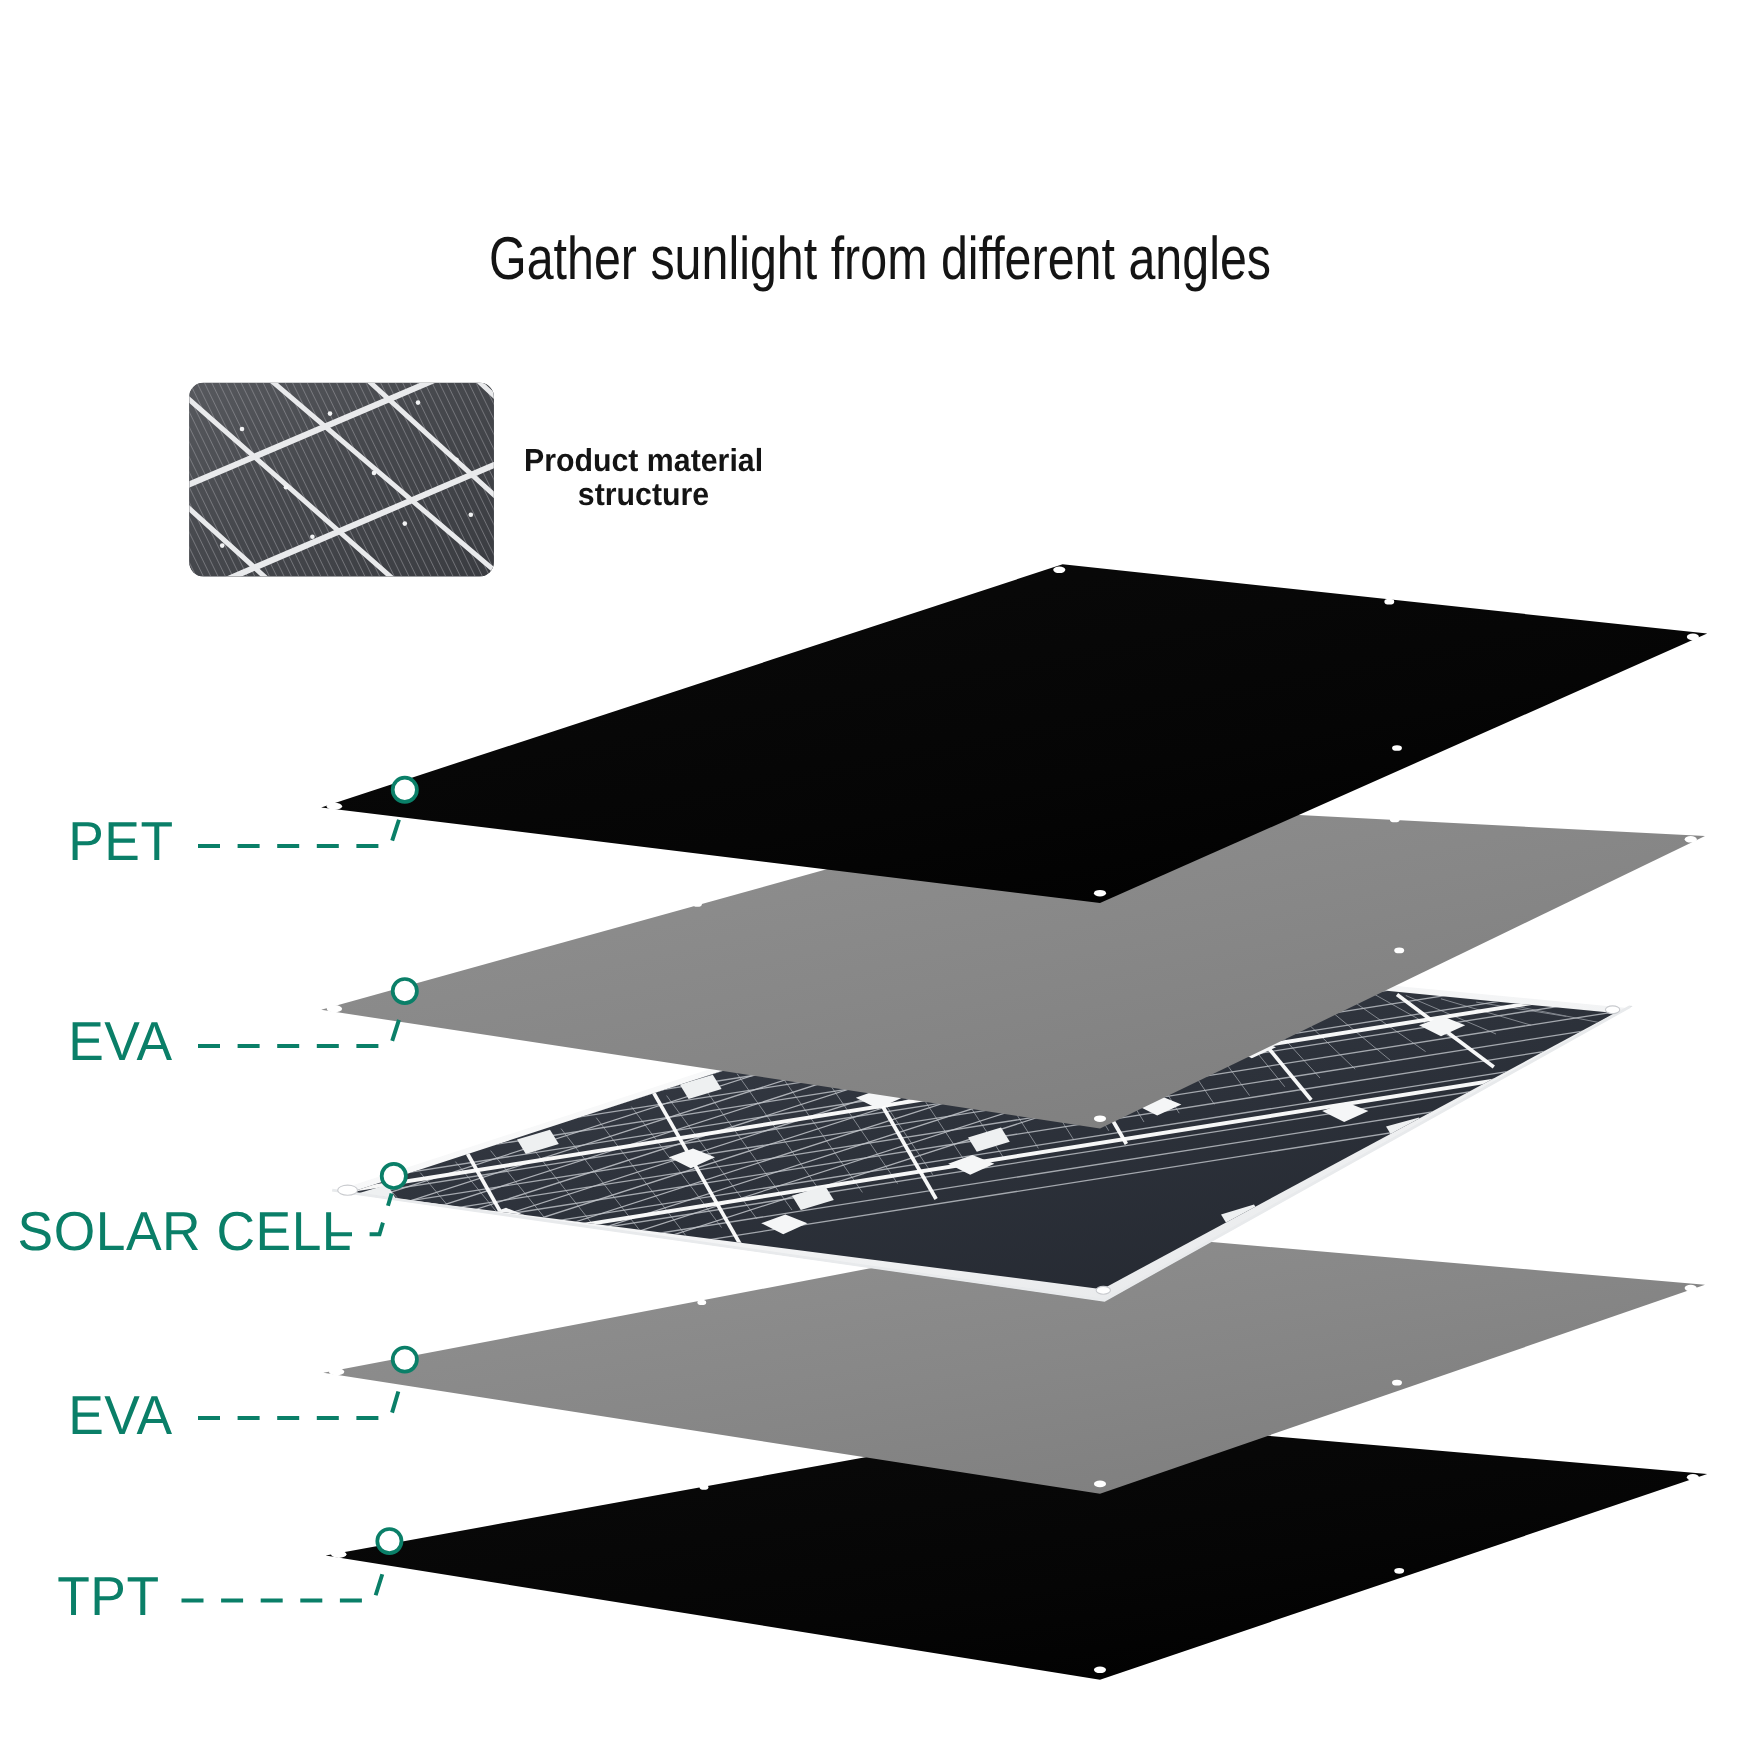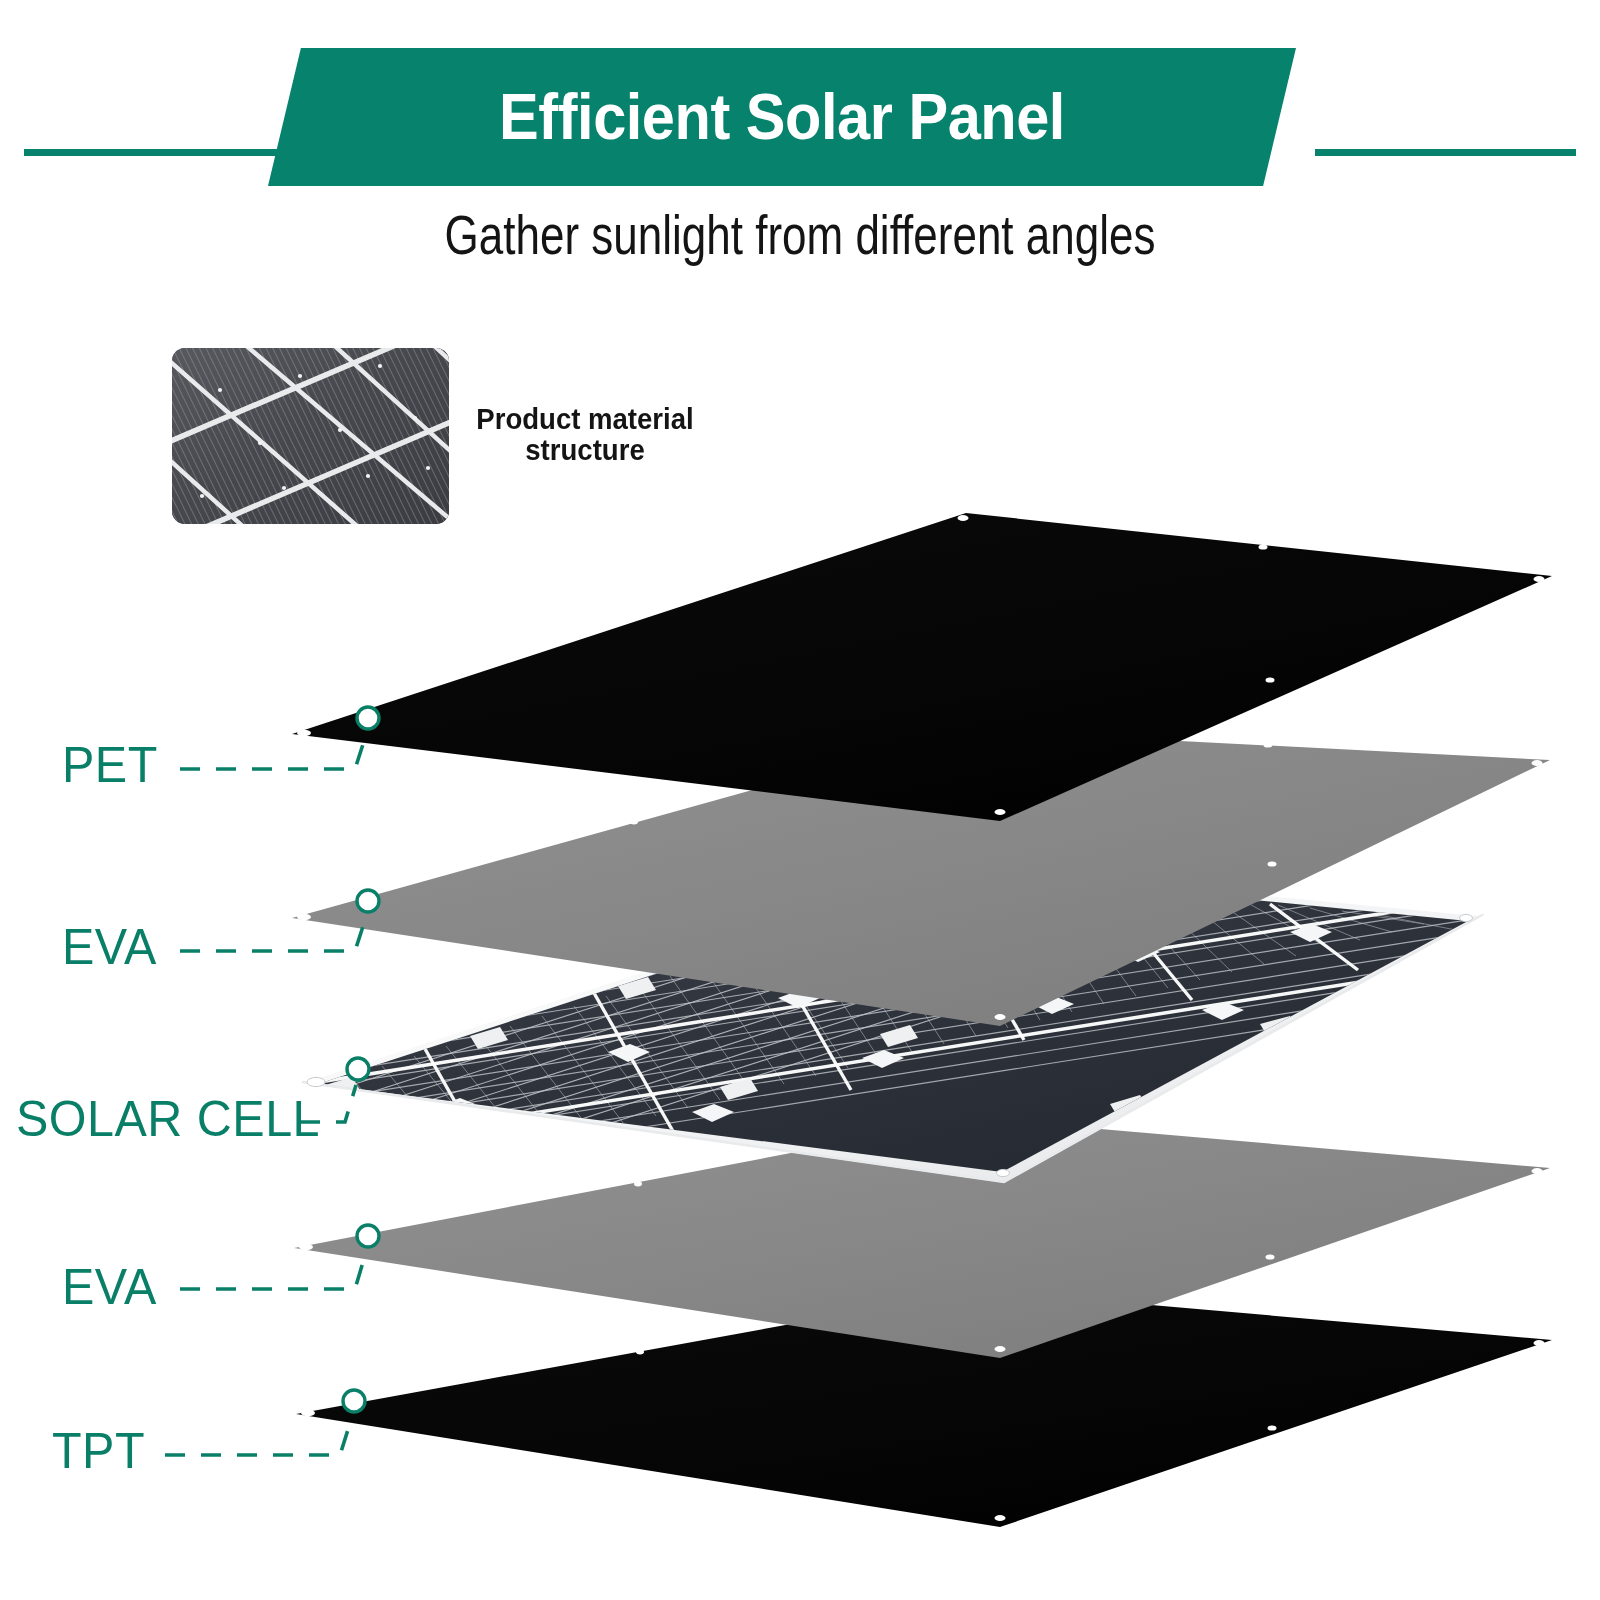--- a/index.html
+++ b/index.html
@@ -129,26 +129,20 @@
   .lbl-eva1 { left: 62px;  top: 918px; }
   .lbl-cell { left: 16px;  top: 1090px; }
   .lbl-eva2 { left: 62px;  top: 1258px; }
   .lbl-tpt  { left: 52px;  top: 1422px; }
 </style>
 </head>
 <body>
 
 <div id="stage">
 
-  <div class="header-band">
-    <div class="rule left"></div>
-    <div class="rule right"></div>
-    <div class="banner"></div>
-    <div class="banner-title">Efficient Solar Panel</div>
-  </div>
 
   <div class="subtitle">Gather sunlight from different angles</div>
 
   <div class="swatch">
     <svg viewBox="0 0 277 176" preserveAspectRatio="none">
       <defs>
         <linearGradient id="swg" x1="0" y1="0" x2="1" y2="1">
           <stop offset="0" stop-color="#57595e"></stop>
           <stop offset="0.45" stop-color="#46484d"></stop>
           <stop offset="1" stop-color="#3a3c41"></stop>

